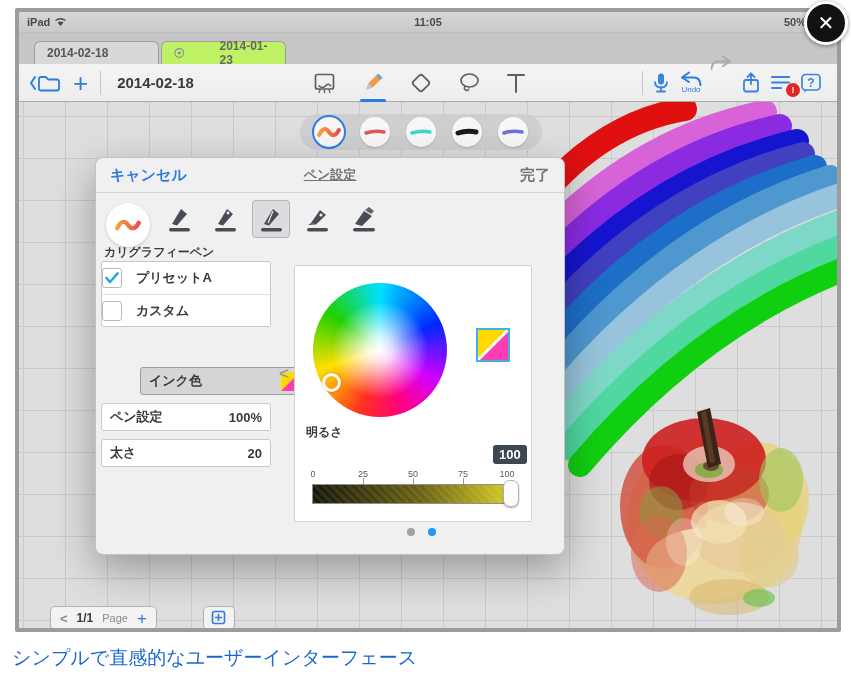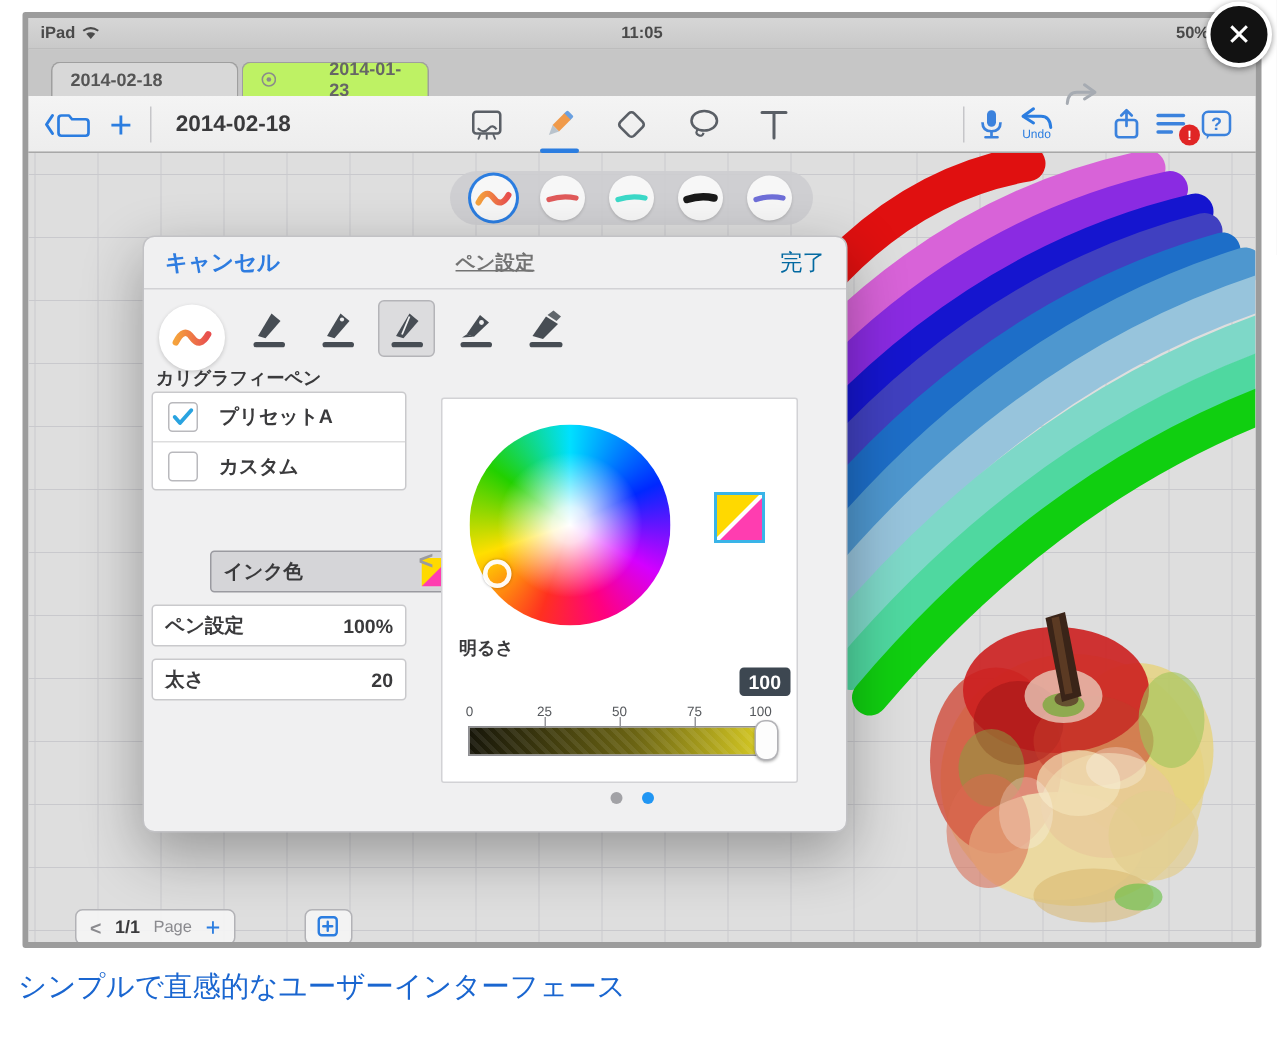--- a/index.html
+++ b/index.html
@@ -58,31 +58,31 @@
                padding:0 14px; background:rgba(205,205,208,.9); border-radius:18px; }
   .swatch { width:30px; height:30px; border-radius:50%; background:#f7f7f7; display:flex; align-items:center; justify-content:center; box-shadow:0 1px 2px rgba(0,0,0,.15); }
   .swatch.sel { box-shadow:0 0 0 2px #2b7de0; }
 
   
   .dialog { position:absolute; left:76px; top:55px; width:470px; height:398px; background:#f0f0f1;
             border:1px solid #c2c2c5; border-radius:8px; box-shadow:0 14px 40px rgba(0,0,0,.32); }
   .dlg-header { height:35px; border-bottom:1px solid #d2d2d5; position:relative; display:flex; align-items:center; }
   .dlg-cancel { position:absolute; left:14px; color:#2e7ce0; font-size:15px; font-weight:bold; cursor:pointer; }
   .dlg-title { width:100%; text-align:center; font-size:13px; font-weight:bold; color:#737373;text-decoration:underline; }
-  .dlg-done { position:absolute; right:14px; color:#0369a1; font-size:15px; font-weight:normal; cursor:pointer; }
+  .dlg-done { position:absolute; right:14px; color:#737373; font-size:15px; font-weight:bold; cursor:pointer; }
 
   .preview-circle { position:absolute; left:10px; top:45px; width:44px; height:44px; border-radius:50%; background:#fff;
                     box-shadow:0 1px 3px rgba(0,0,0,.18); display:flex; align-items:center; justify-content:center; }
   .pen-row { position:absolute; left:64px; top:42px; display:flex; gap:8px; }
   .pen-cell { width:38px; height:38px; display:flex; align-items:center; justify-content:center; border-radius:4px; }
   .pen-cell.sel { background:#dcdcde; border:1px solid #b4b4b8; }
 
   .section-label { position:absolute; left:8px; top:86px; font-size:12px; font-weight:bold; color:#3a3a3c;text-align:right; }
   .preset-list { position:absolute; left:5px; top:103px; width:170px; background:#fff; border:1px solid #c9c9cc; border-radius:3px; }
-  .preset-row { height:32px; display:flex; align-items:center; padding-left:10px; cursor:pointer; }
+  .preset-row { height:32px; display:flex; align-items:center; cursor:pointer; }
   .preset-row + .preset-row { border-top:1px solid #ddddde; }
   .checkbox { width:20px; height:20px; background:#fff; border:1px solid #b9b9bd; border-radius:3px; display:flex; align-items:center; justify-content:center; }
   .preset-label { font-size:13px; font-weight:bold; color:#3a3a3c; margin-left:14px; }
 
   .prop-row { position:absolute; left:5px; width:170px; height:28px; display:flex; align-items:center; justify-content:space-between;
               padding:0 8px; background:#fff; border:1px solid #c9c9cc; border-radius:3px; font-size:13px; font-weight:bold; color:#3a3a3c; cursor:pointer; }
   .prop-row.selected { background:#d5d5d8; border-color:#9a9aa0; }
   .ink-chip { width:21px; height:21px; background:linear-gradient(135deg,#ffd900 49.5%,#ff3db0 50.5%); border:1px solid #d8d8d8; }
   .collapse { position:absolute; left:183px; top:206px; font-size:17px; font-weight:bold; color:#9a9aa0; cursor:pointer; }
 

